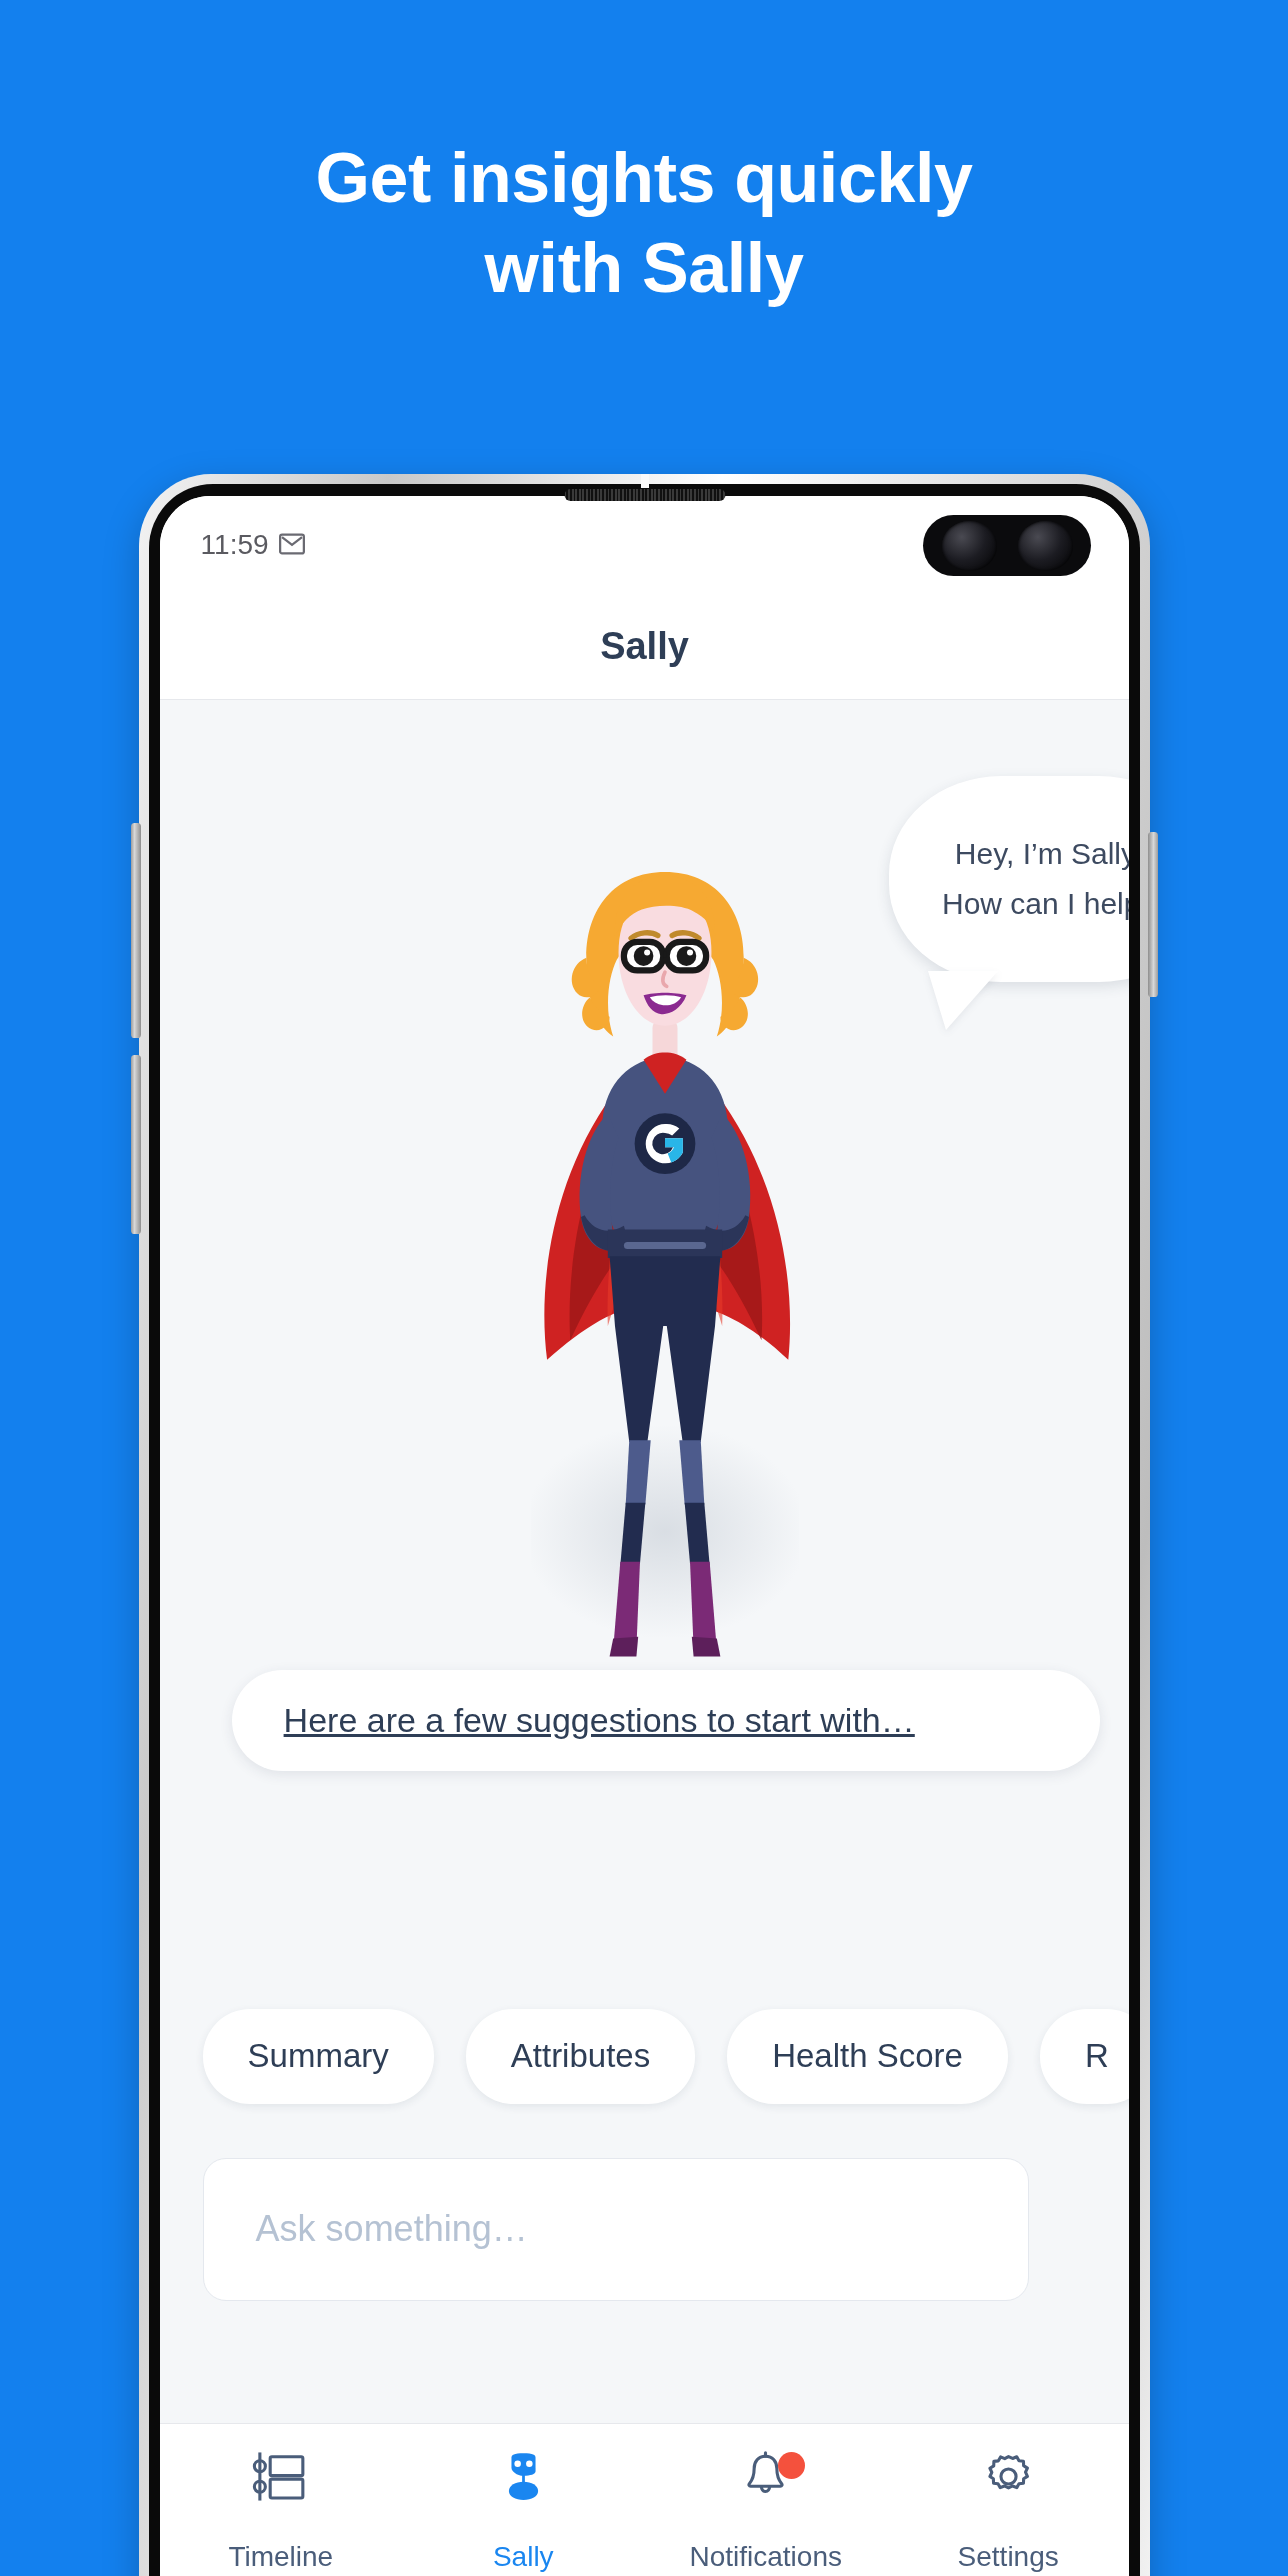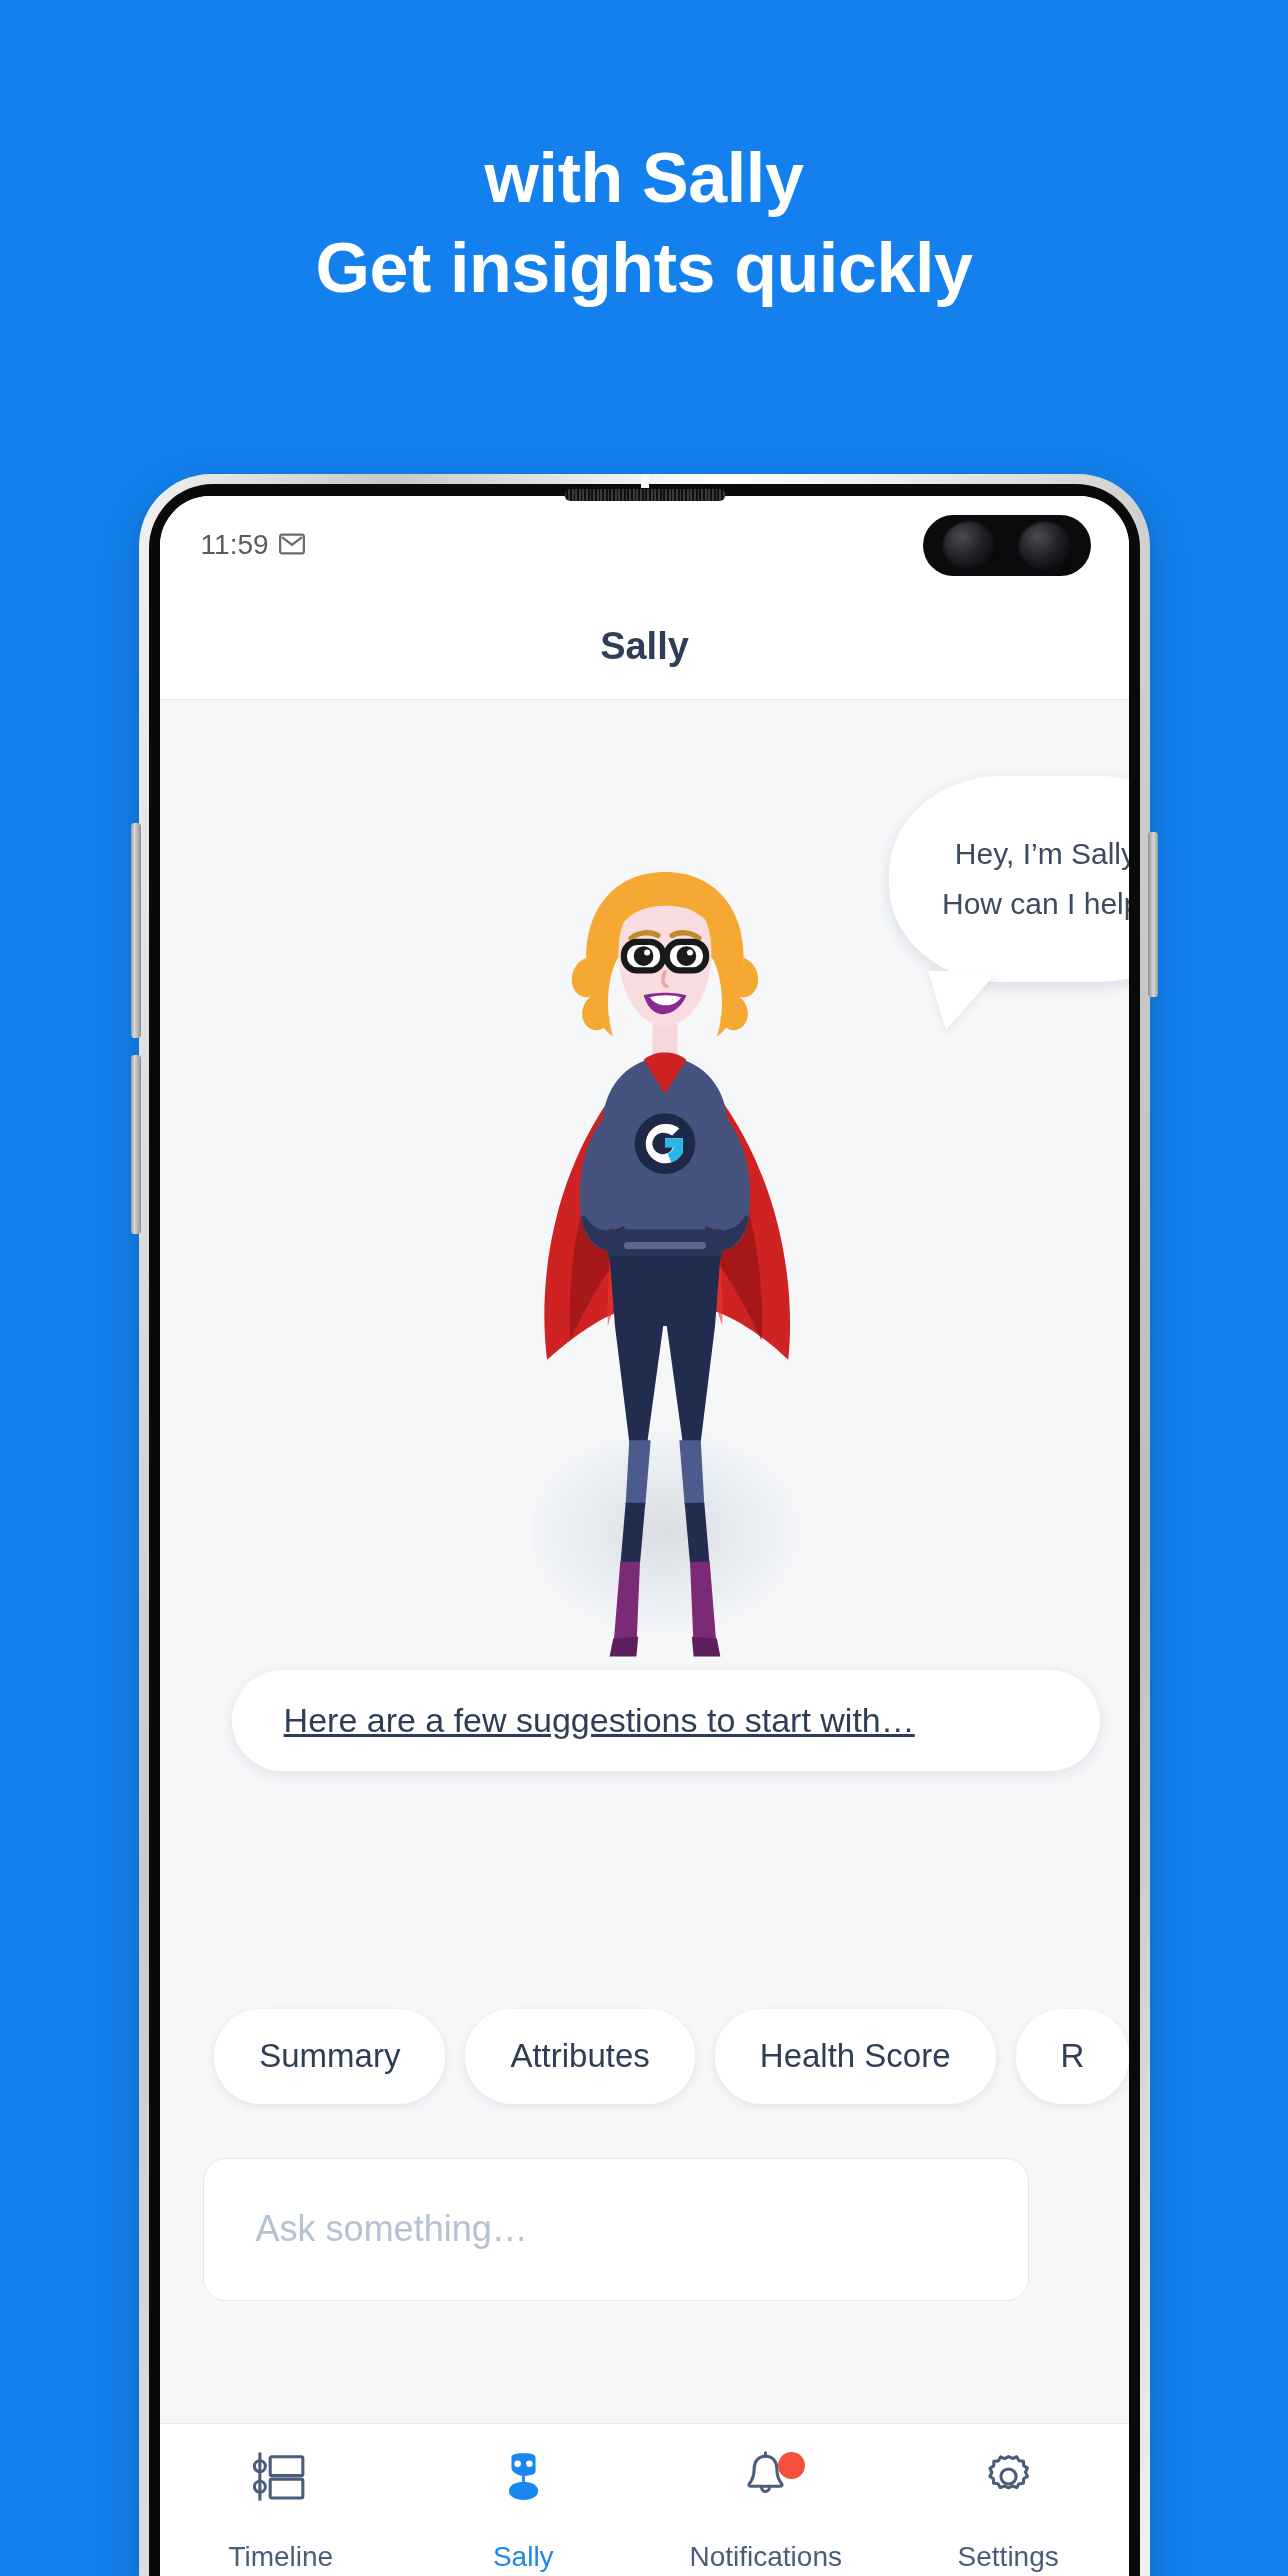--- a/index.html
+++ b/index.html
@@ -156,23 +156,22 @@
     padding-left:52px;
   }
   .suggestion-text{ font-size:34px; color:#2e3e56;text-decoration:underline; }
 
   
   .chips-row{
     position:absolute;
     left:0; top:1309px;
     width:100%;
     display:flex; align-items:center;
-    gap:20px;
+    gap:32px;
     padding-left:43px;
-    justify-content:flex-end;
   }
   .chip{
     flex:none;
     height:95px;
     background:#ffffff;
     border-radius:47px;
     box-shadow:0 2.7px 9px rgba(35,50,75,.09);
     display:flex; align-items:center; justify-content:center;
     padding:0 45px;
     font-size:33px;
@@ -214,22 +213,22 @@
     position:absolute;
     width:27px; height:27px; border-radius:50%;
     background:#f4513d;
     top:9px; left:calc(50% + 12.5px);
   }
 </style>
 </head>
 <body>
 
 <div class="promo-heading">
+  <span class="ln">Get insights quickly</span>
   <span class="ln">with Sally</span>
-  <span class="ln">Get insights quickly</span>
 </div>
 
 <div class="device">
 
   <div class="device-frame"></div>
 
   <div class="side-btn btn-left-a"></div>
   <div class="side-btn btn-left-b"></div>
   <div class="side-btn btn-right"></div>
 

